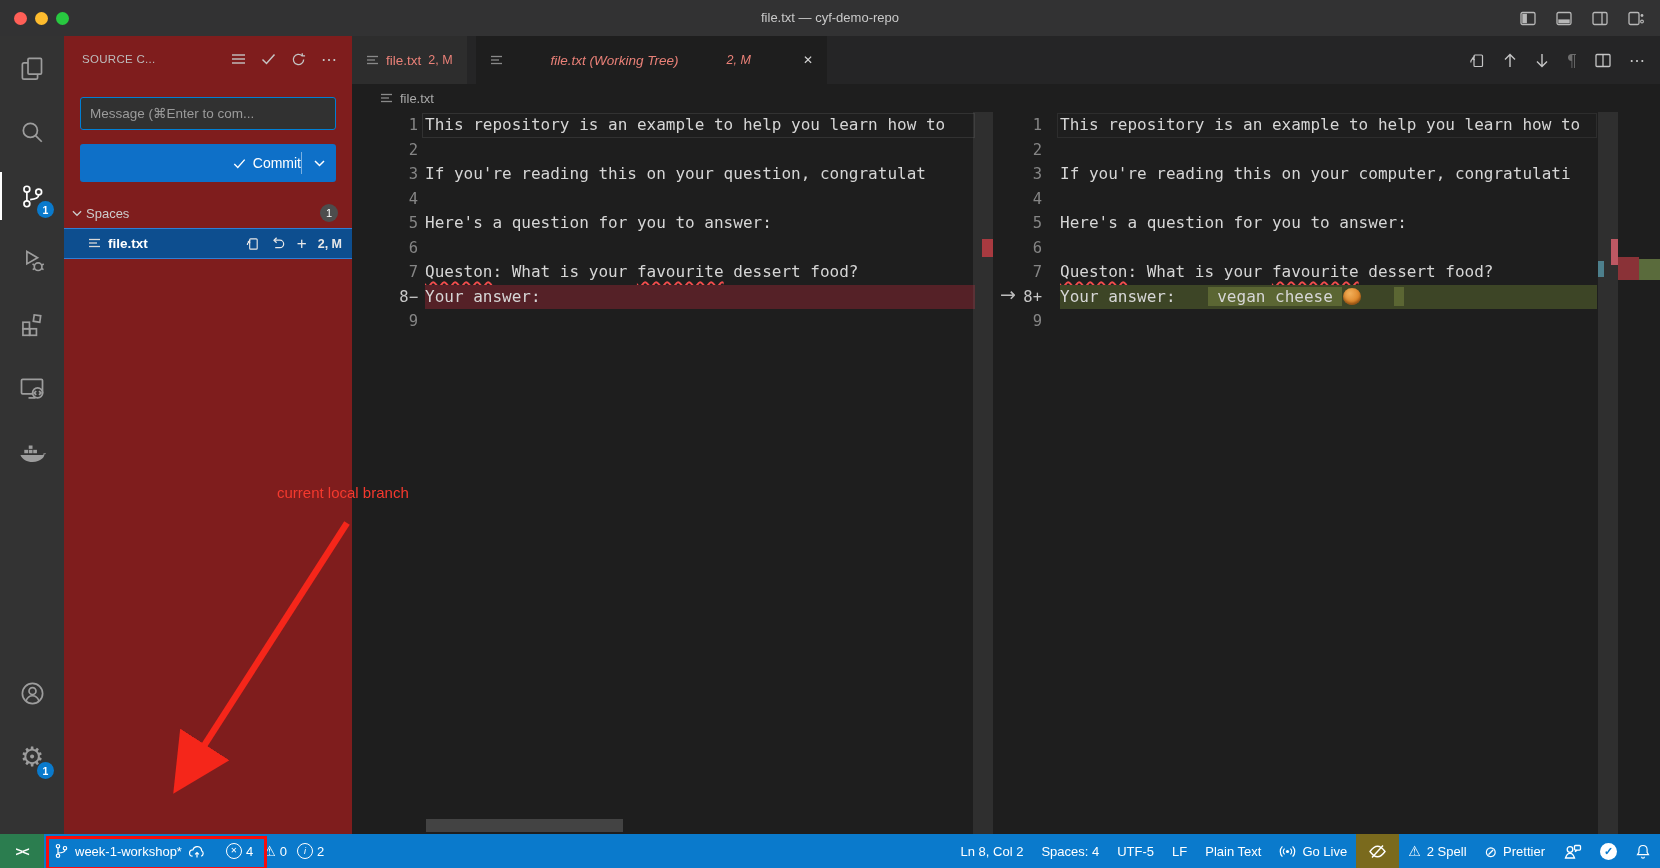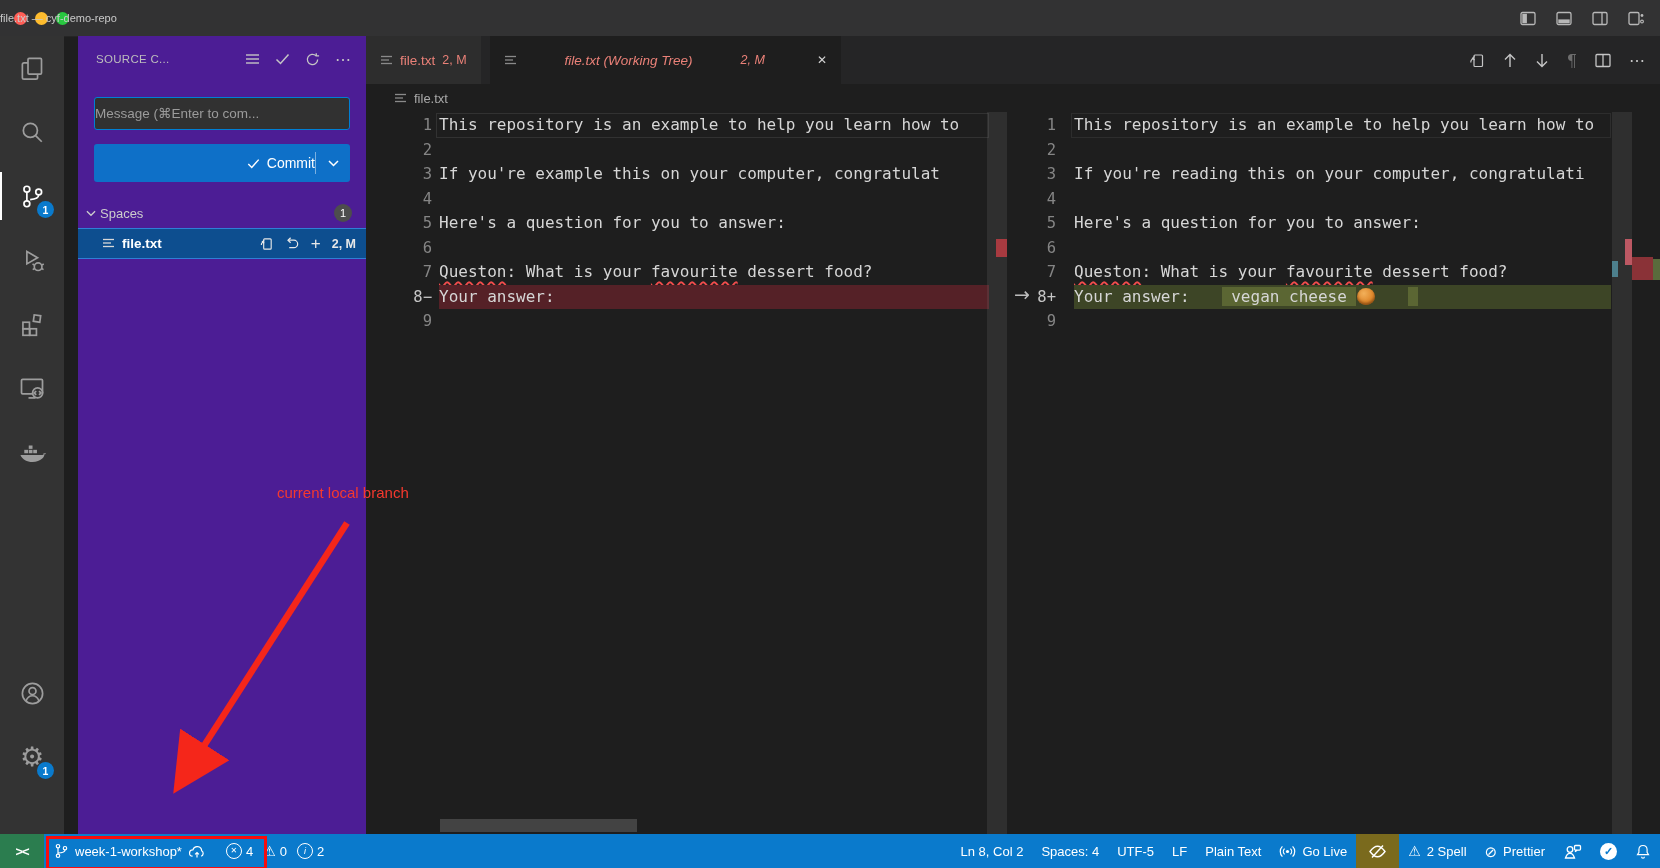--- a/index.html
+++ b/index.html
@@ -5,44 +5,44 @@
   html,body{margin:0;padding:0;background:#000;}
   #app{position:relative;width:1660px;height:868px;background:#1e1e1e;overflow:hidden;
        font-family:"Liberation Sans",sans-serif;color:#cccccc;-webkit-font-smoothing:antialiased;}
   svg{display:block}
 
   
   .titlebar{position:absolute;top:0;left:0;right:0;height:36px;background:#323233;border-bottom:1px solid #252525;}
   .traffic{position:absolute;left:14px;top:12px;display:flex;gap:8px;}
   .tl{width:13px;height:13px;border-radius:50%;}
   .tl.red{background:#ff5f57}.tl.yellow{background:#febc2e}.tl.green{background:#28c840}
-  .win-title{position:absolute;left:0;right:0;top:0;height:36px;line-height:36px;
-             font-size:11px;color:#c9c9c9;}
+  .win-title{position:absolute;left:0;right:0;top:0;height:36px;line-height:36px;text-align:center;
+             font-size:13px;color:#c9c9c9;}
   .tb-icons{position:absolute;right:16px;top:0;height:36px;display:flex;align-items:center;gap:20px;}
 
   
   .main{position:absolute;top:36px;bottom:34px;left:0;right:0;display:flex;}
 
   
   .activitybar{width:64px;background:#333333;display:flex;flex-direction:column;align-items:center;padding-bottom:45px;flex:none;}
   .ab-item{width:64px;height:64px;display:flex;align-items:center;justify-content:center;position:relative;color:#9d9d9d;}
   .ab-item.active{color:#ffffff;}
   .ab-item.active::before{content:"";position:absolute;left:0;top:8px;bottom:8px;width:2px;background:#fff;}
   .ab-badge{position:absolute;right:10px;bottom:10px;width:17px;height:17px;border-radius:50%;background:#0a7acc;
             color:#fff;font-size:10.5px;display:flex;align-items:center;justify-content:center;font-weight:bold;}
   .ab-spacer{margin-top:auto;}
   .gear-glyph{font-size:27px;line-height:1;color:#9d9d9d;}
 
   
-  .sidebar{width:288px;background:#4c1d95;position:relative;flex:none;margin-left:14px;}
+  .sidebar{width:288px;background:#7f1d1d;position:relative;flex:none;}
   .sc-header{position:absolute;top:8px;left:18px;right:14px;height:30px;display:flex;align-items:center;}
   .sc-title{font-size:11.5px;letter-spacing:.3px;color:#bdbdbd;}
   .sc-actions{margin-left:auto;display:flex;gap:15px;align-items:center;color:#c5c5c5;}
   .msg-input{position:absolute;top:61px;left:16px;right:16px;height:33px;background:#313131;border:1px solid #007fd4;
-             border-radius:3px;color:#9b9b9b;font-size:13.5px;padding:0 0;box-sizing:border-box;outline:none;
+             border-radius:3px;color:#9b9b9b;font-size:13.5px;padding:0 9px;box-sizing:border-box;outline:none;
              font-family:"Liberation Sans",sans-serif;}
   .msg-input::placeholder{color:#9b9b9b;}
   .commit-btn{position:absolute;top:108px;left:16px;right:16px;height:38px;background:#0e70c8;border-radius:3px;
               display:flex;align-items:center;color:#fff;font-size:14px;}
   .commit-main{flex:1;display:flex;align-items:center;justify-content:flex-end;gap:7px;}
   .commit-div{width:1px;height:22px;background:rgba(255,255,255,.45);}
   .commit-chev{width:34px;display:flex;align-items:center;justify-content:center;}
   .changes-row{position:absolute;top:164px;left:0;right:0;height:26px;display:flex;align-items:center;padding:0 14px 0 8px;gap:4px;font-size:13px;color:#cccccc;}
   .changes-badge{margin-left:auto;min-width:18px;height:18px;border-radius:50%;background:#4d4d4d;color:#fff;
                  font-size:11px;display:flex;align-items:center;justify-content:center;}
@@ -374,21 +374,21 @@
             </svg>
           </span>
         <span>file.txt</span>
       </div>
 
       <div class="diff">
         <div class="pane left">
           <div class="lines" id="left-lines">
               <div class="code-line boxed"><span class="gutter">1</span><span class="line-text"><span>This repository is an example to help you learn how to</span></span></div>
               <div class="code-line"><span class="gutter">2</span><span class="line-text"><span></span></span></div>
-              <div class="code-line"><span class="gutter">3</span><span class="line-text"><span>If you're example this on your computer, congratulat</span></span></div>
+              <div class="code-line"><span class="gutter">3</span><span class="line-text"><span>If you're reading this on your question, congratulat</span></span></div>
               <div class="code-line"><span class="gutter">4</span><span class="line-text"><span></span></span></div>
               <div class="code-line"><span class="gutter">5</span><span class="line-text"><span>Here's a question for you to answer:</span></span></div>
               <div class="code-line"><span class="gutter">6</span><span class="line-text"><span></span></span></div>
               <div class="code-line"><span class="gutter">7</span><span class="line-text"><span class="squiggle">Queston</span><span>: What is your </span><span class="squiggle">favourite</span><span> dessert food?</span></span></div>
               <div class="code-line del"><span class="gutter changed">8−</span><span class="line-text"><span>Your answer:</span></span></div>
               <div class="code-line"><span class="gutter">9</span><span class="line-text"><span></span></span></div>
             </div>
           <div class="vscroll-left">
               <div class="vmark-del"></div>
             </div>

